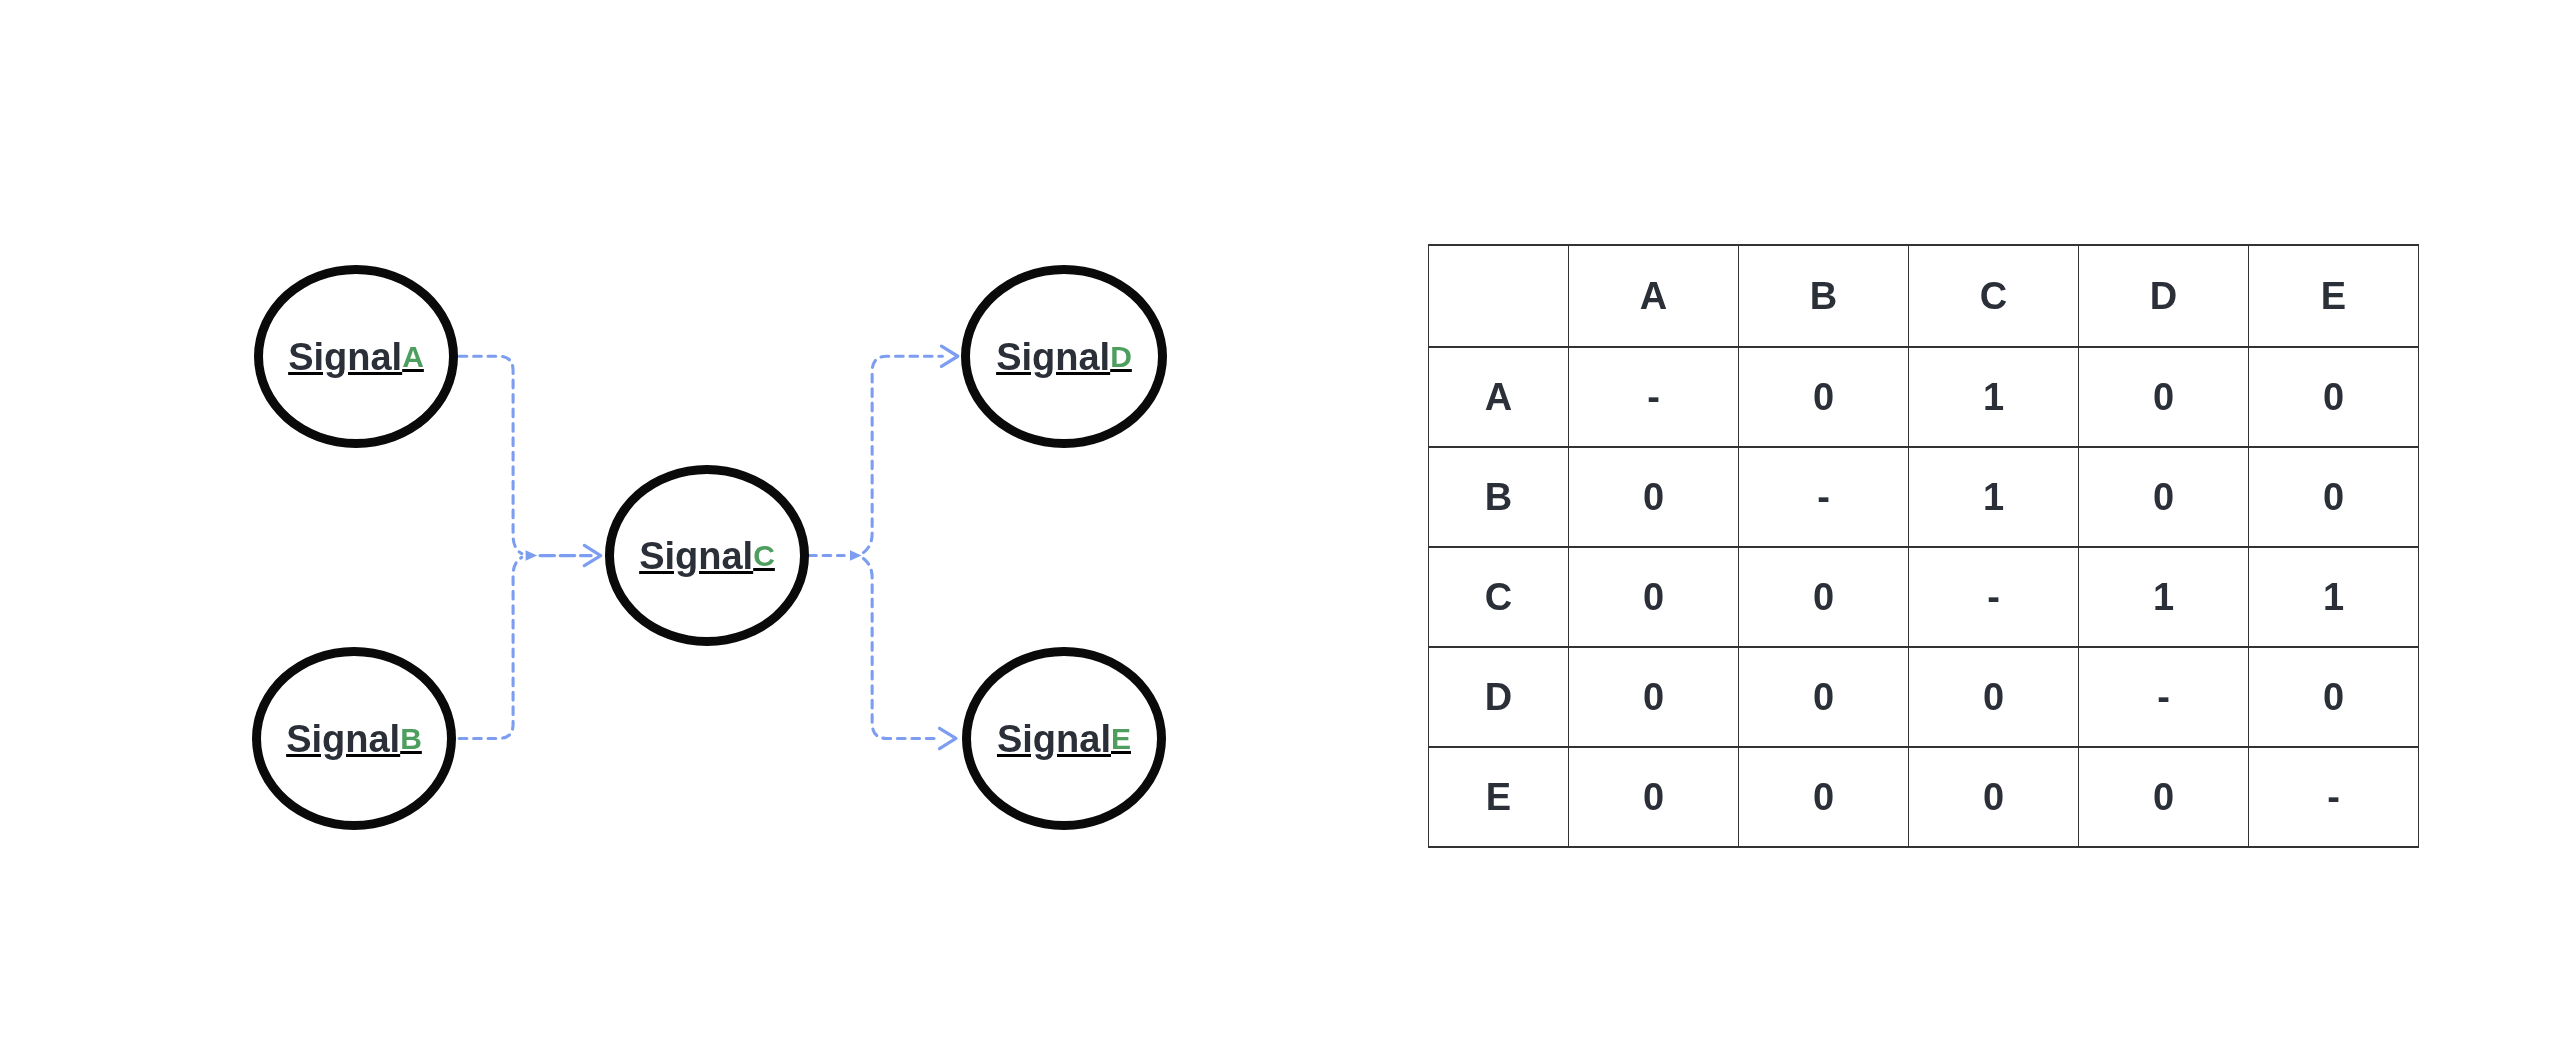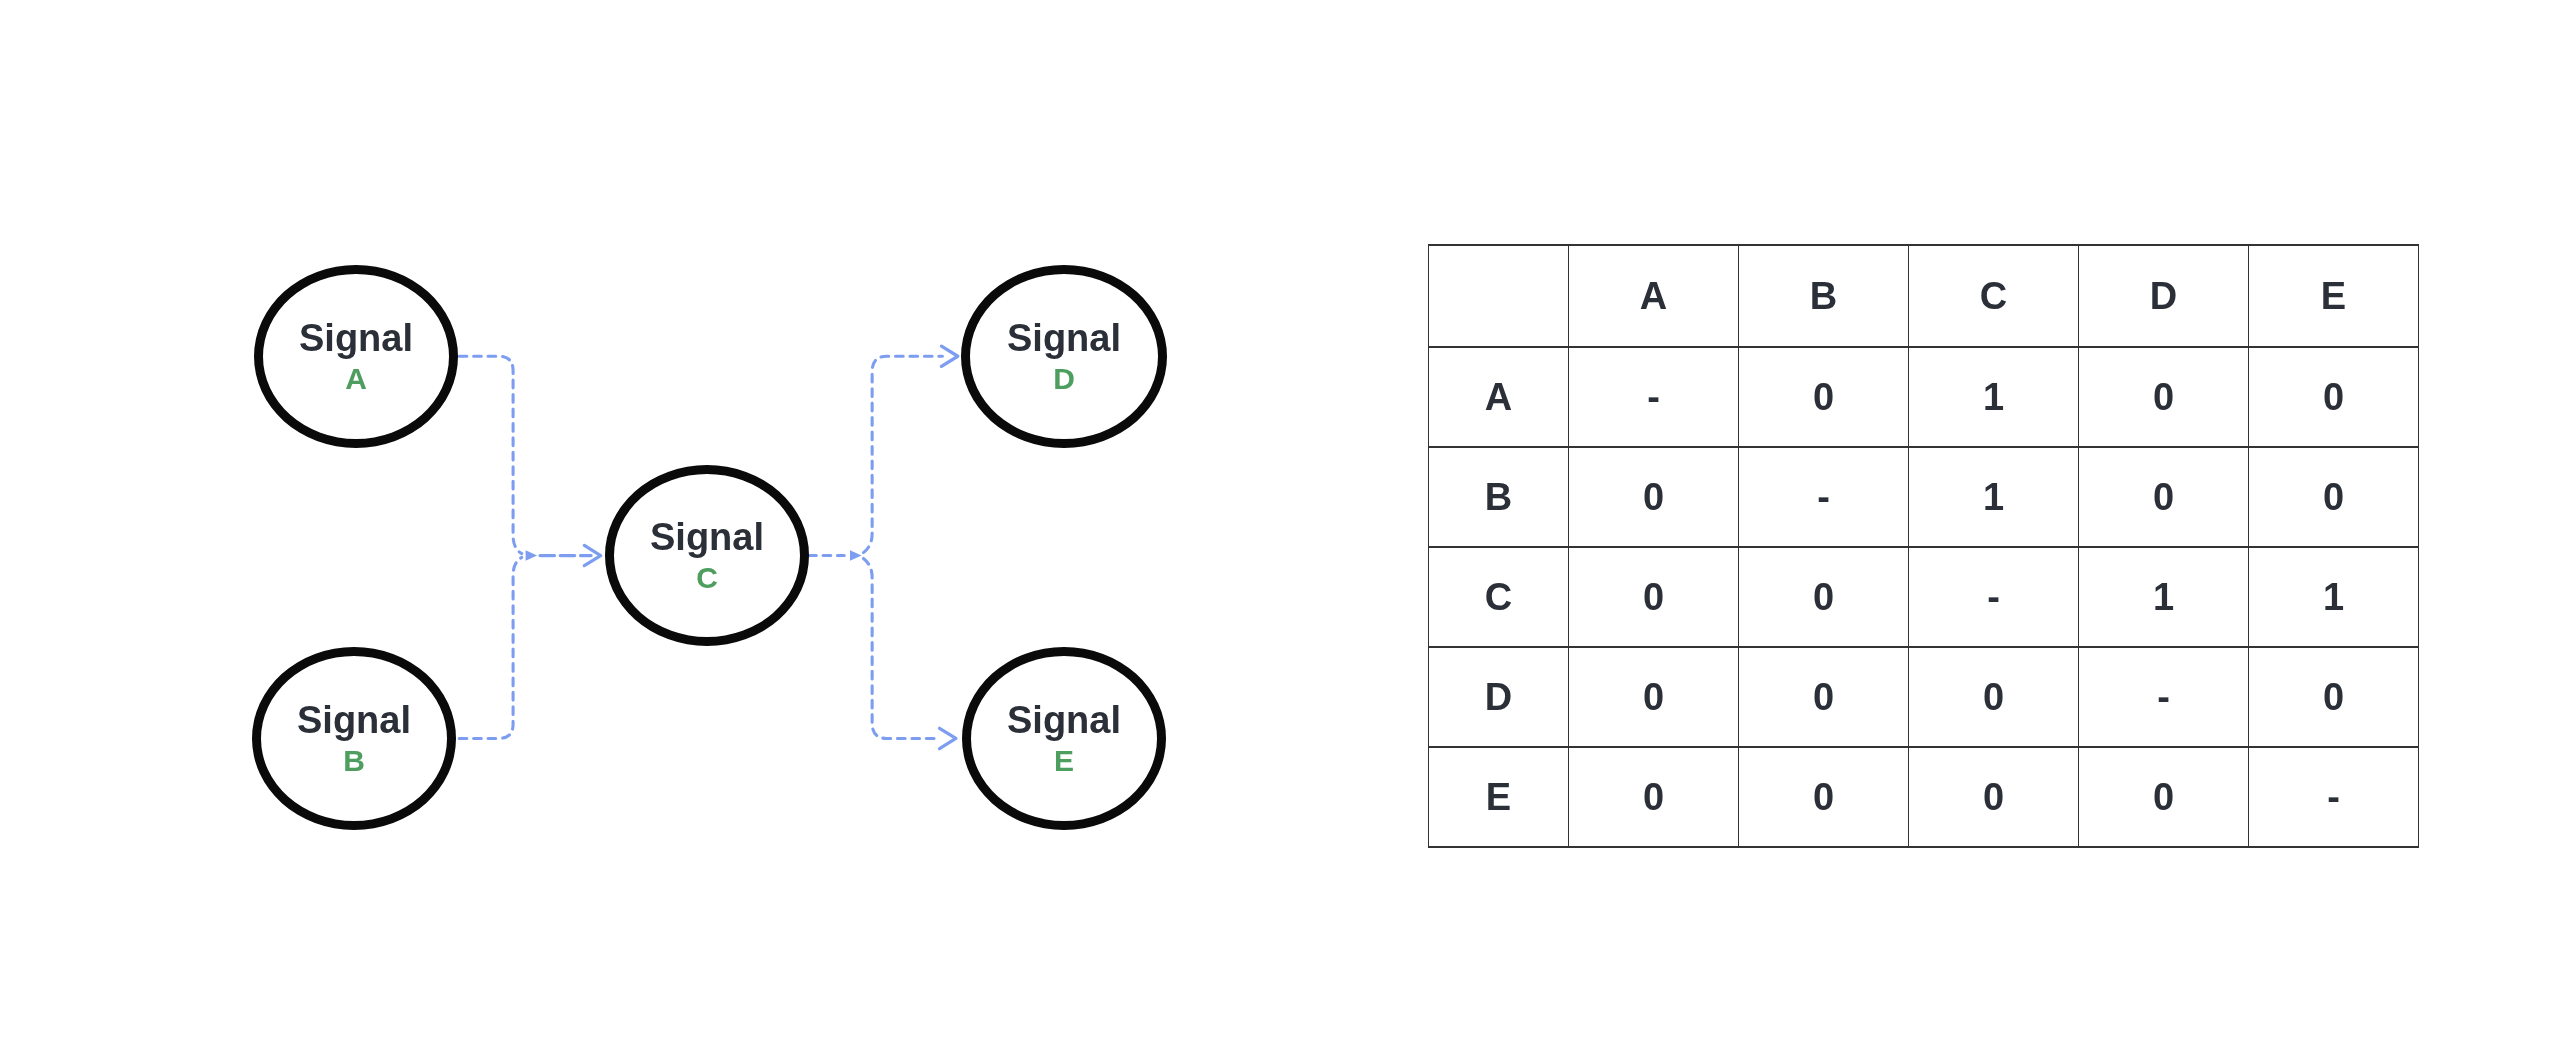--- a/index.html
+++ b/index.html
@@ -16,22 +16,23 @@
   .edge.dashed{stroke-dasharray:8 7;}
   .edge.arrowline{stroke-dasharray:15 6;stroke-width:3.4;}
   .arrowhead{fill:none;stroke:var(--edge-color,#7d9ef0);stroke-width:3.4;stroke-linecap:round;stroke-linejoin:round;}
   .arrowtri{fill:var(--edge-color,#7d9ef0);stroke:none;}
   .node{
     position:absolute;
     border:9.6px solid var(--node-border-color,#0a0a0a);
     border-radius:50%;
     background:#fff;
     box-sizing:border-box;
-    display:flex;flex-direction:column;align-items:center;justify-content:center;
+    display:flex;flex-direction:row;align-items:center;justify-content:center;
     text-align:center;
+    text-decoration:underline;
   }
   .node-a{left:254px;top:265px;width:204px;height:183px;}
   .node-b{left:252px;top:647px;width:204px;height:183px;}
   .node-c{left:605px;top:465px;width:204px;height:181px;}
   .node-d{left:961px;top:265px;width:206px;height:183px;}
   .node-e{left:962px;top:647px;width:204px;height:183px;}
   .node-title{
     font-size:38px;font-weight:700;line-height:44px;
     color:var(--text-color,#2b2f38);
   }

